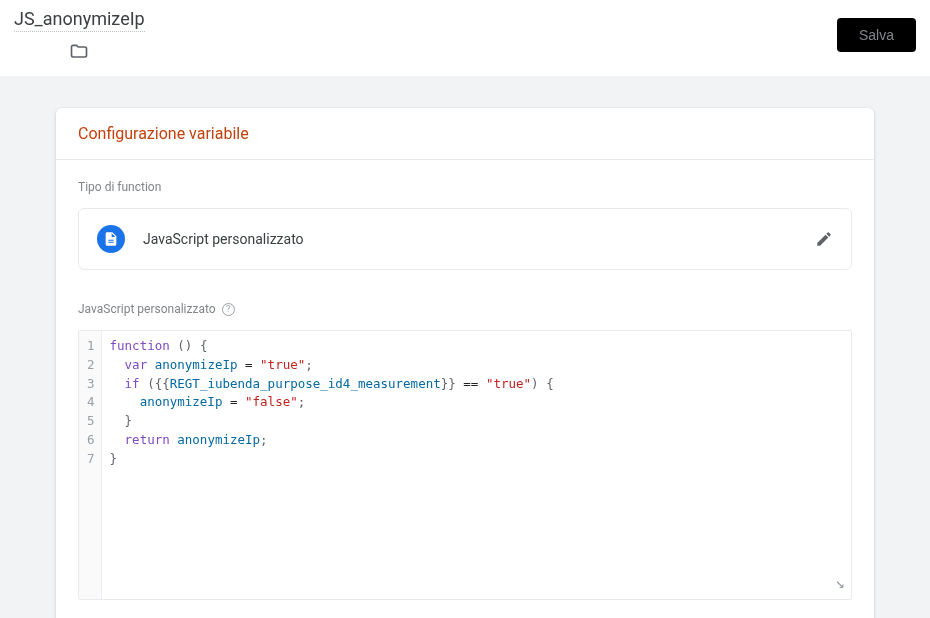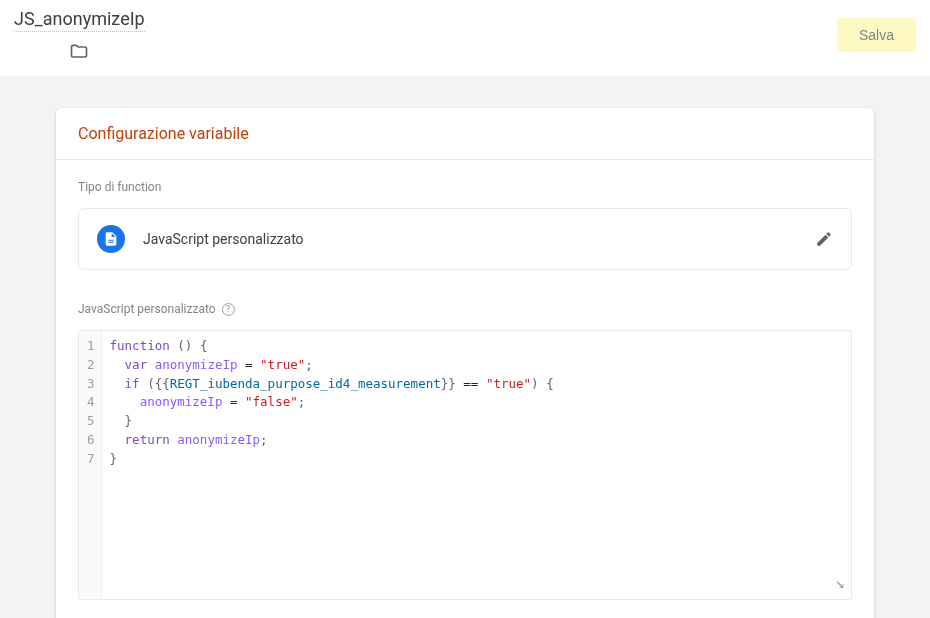--- a/index.html
+++ b/index.html
@@ -23,21 +23,21 @@
     flex-direction: column;
   }
   .var-name {
     font-size: 18px;
     color: #3c4043;
     border-bottom: 1px dotted #bdc1c6;
     padding-bottom: 2px;
   }
   .folder-icon { color: #5f6368; display: inline-flex; }
   .save-btn {
-    background: #fef9c3;
+    background: #000000;
     color: #80868b;
     border: none;
     padding: 9px 22px;
     border-radius: 4px;
     font-size: 14px;
     cursor: pointer;
   }
   .canvas-area {
     background: #f1f3f4;
     padding: 32px 56px;
@@ -125,21 +125,21 @@
     min-width: 22px;
   }
   .code-lines {
     padding: 6px 8px;
     white-space: pre;
     flex: 1;
     overflow: auto;
     color: #202124;
   }
   .tok-kw { color: #7f4ac2; text-align: center; }
-  .tok-var { color: #8b5cf6; }
+  .tok-var { color: #0369a1; }
   .tok-str { color: #c5221f; }
   .tok-op { color: #202124; }
   .tok-paren { color: #5f6368; }
   .tok-placeholder { color: #0369a1; }
   .resize-grip {
     position: absolute;
     bottom: 4px; right: 6px;
     color: #9aa0a6;
     font-size: 16px;
     cursor: nwse-resize;

